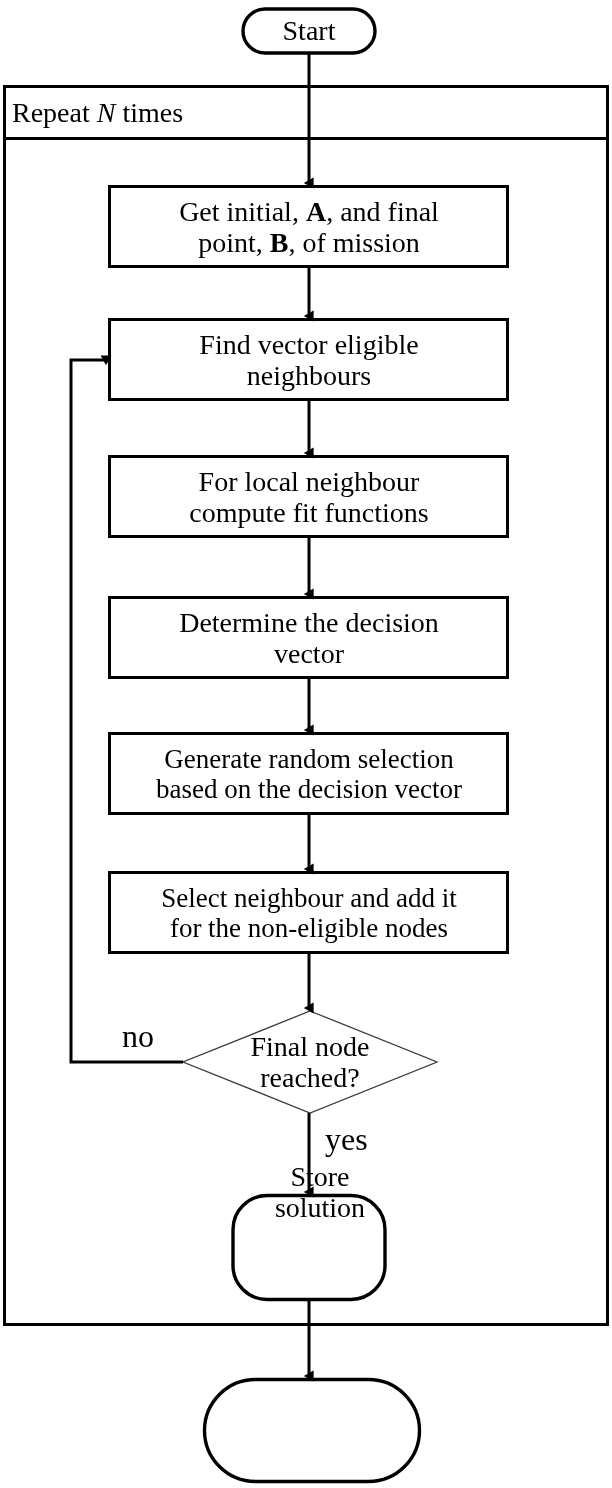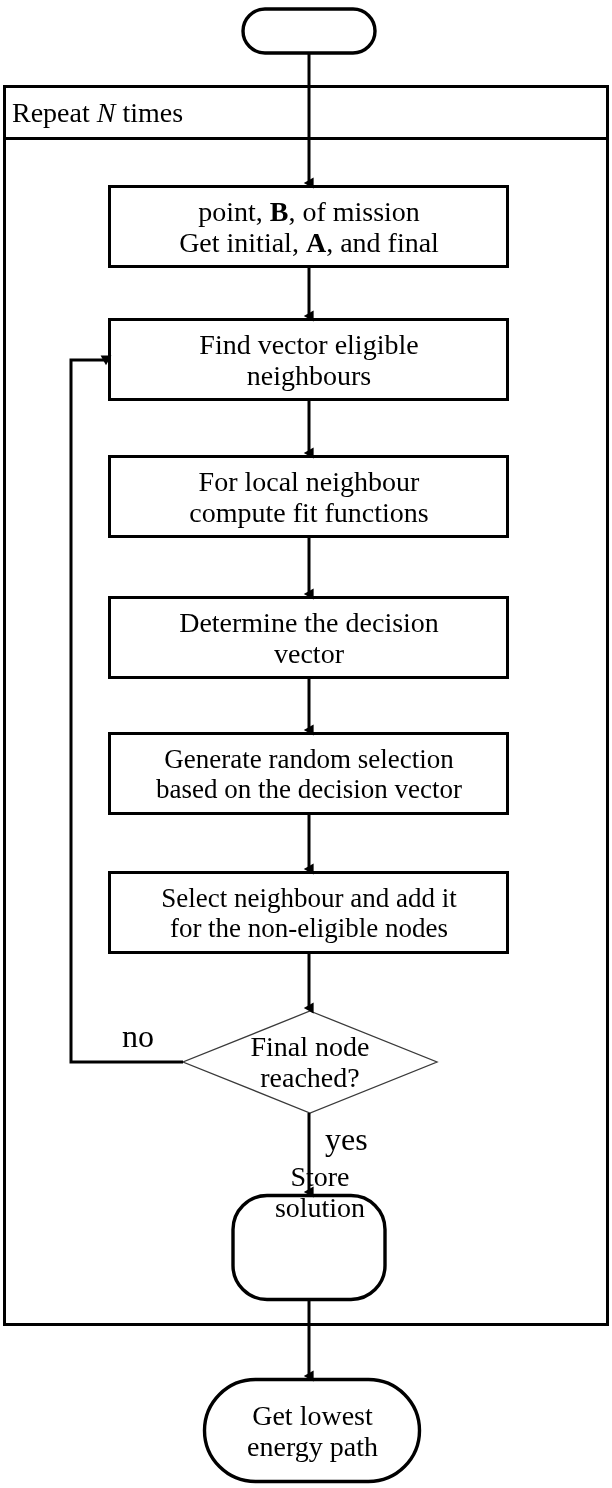--- a/index.html
+++ b/index.html
@@ -108,24 +108,25 @@
 
     <line x1="309" y1="1113" x2="309" y2="1192" stroke="#000000" stroke-width="3" marker-end="url(#arrowthick)"></line>
 
     <line x1="309" y1="1300" x2="309" y2="1376" stroke="#000000" stroke-width="3" marker-end="url(#arrowthick)"></line>
   </svg>
 
   <div class="group-title" style="left:12px; top:99px;">
     <span>Repeat </span><i>N</i><span> times</span>
   </div>
 
+  <div class="node-label label-28" style="left:243px; top:9px; width:132px; height:44px;">Start</div>
 
   <div class="node-label label-28" style="left:110px; top:187px; width:398px; height:80px; flex-direction:column;">
+    <div><span>Get initial, </span><b class="sym">A</b><span>, and final</span></div>
     <div><span>point, </span><b class="sym">B</b><span>, of mission</span></div>
-    <div><span>Get initial, </span><b class="sym">A</b><span>, and final</span></div>
   </div>
 
   <div class="node-label label-28" style="left:110px; top:320px; width:398px; height:80px;">Find vector eligible
 neighbours</div>
 
   <div class="node-label label-28" style="left:110px; top:457px; width:398px; height:80px;">For local neighbour
 compute fit functions</div>
 
   <div class="node-label label-28" style="left:110px; top:598px; width:398px; height:80px;">Determine the decision
 vector</div>
@@ -135,20 +136,18 @@
 
   <div class="node-label label-27" style="left:110px; top:873px; width:398px; height:80px;">Select neighbour and add it
 for the non-eligible nodes</div>
 
   <div class="node-label label-28" style="left:210px; top:1012px; width:200px; height:100px;">Final node
 reached?</div>
 
   <div class="node-label label-28" style="left:233px; top:1140px; width:174px; height:104px;font-family:Liberation Serif, serif;">Store
 solution</div>
 
-  <div class="node-label label-28" style="left:205px; top:1380px; width:215px; height:102px;">Get lowest
-energy path</div>
 
   <div class="edge-label" style="left:122px; top:1020px;">no</div>
 
   <div class="edge-label" style="left:325px; top:1123px;">yes</div>
 
 </div>
 
 </body></html>

